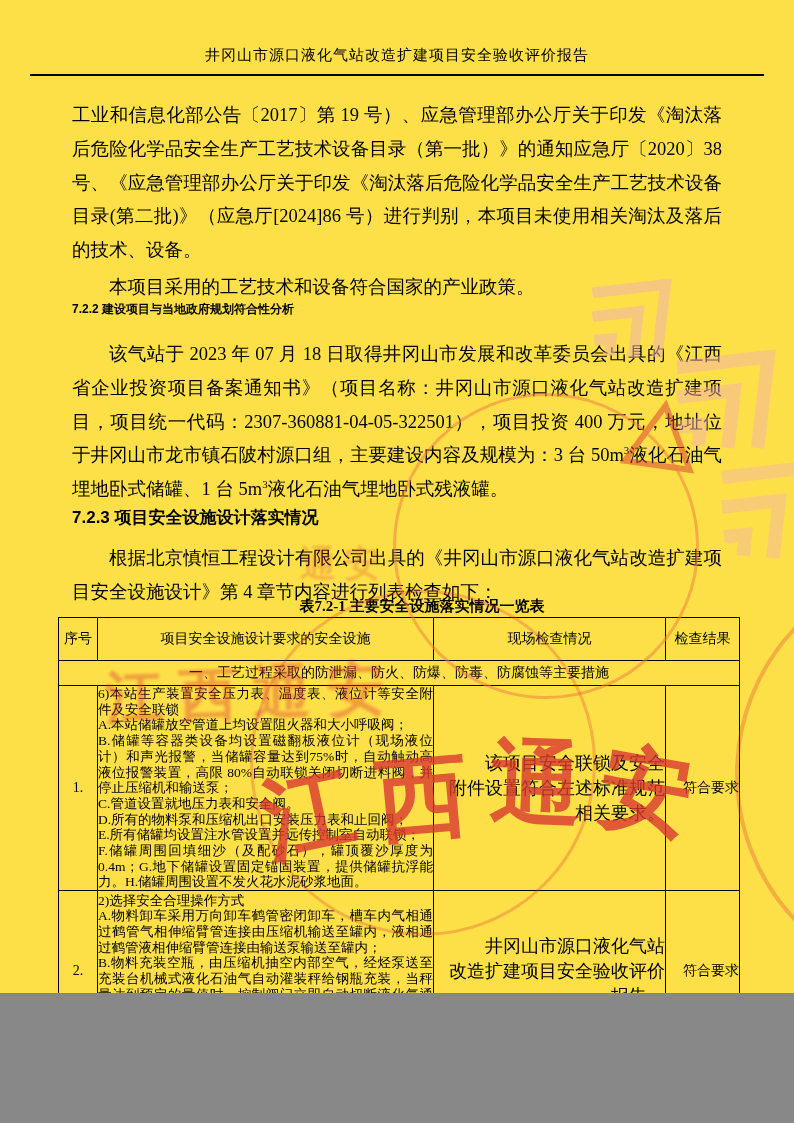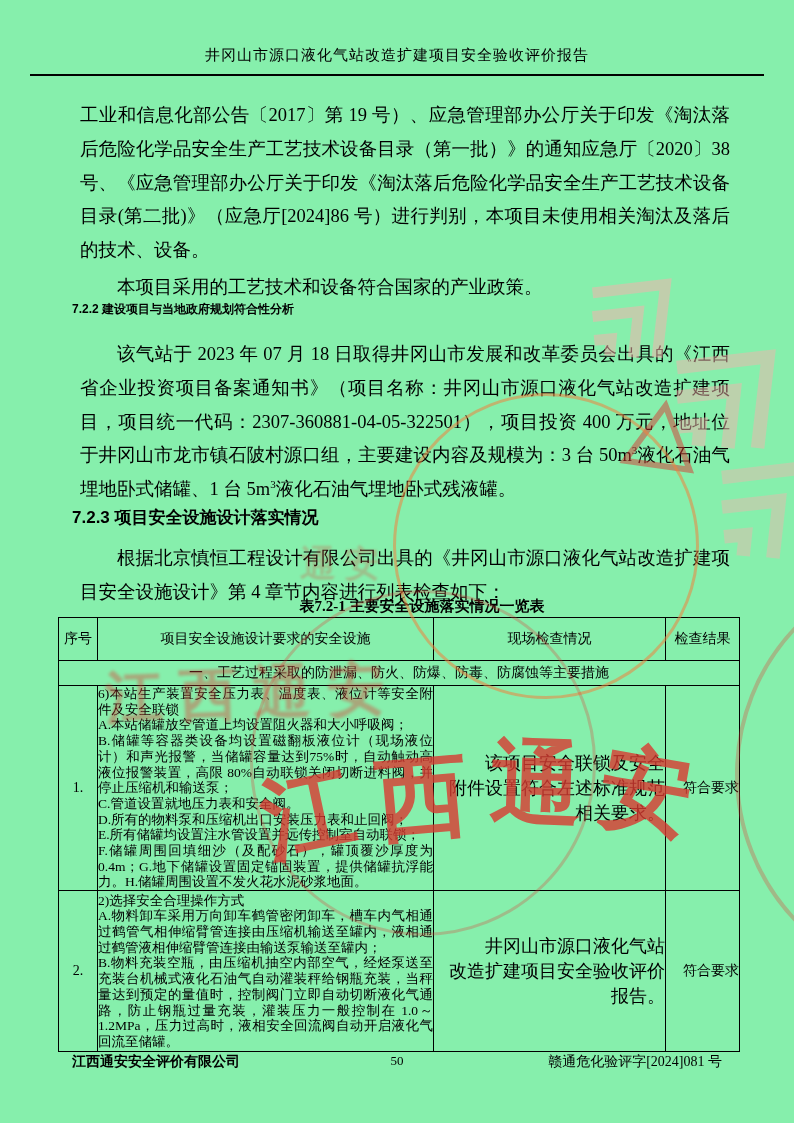--- a/index.html
+++ b/index.html
@@ -1,24 +1,24 @@
 <!DOCTYPE html>
 <html><head>
 <meta charset="utf-8">
 <style>
   html,body{margin:0;padding:0;background:#888;}
-  .page{position:relative;width:794px;height:1123px;margin:0 auto;background:#86efac;
+  .page{position:relative;width:794px;height:993px;margin:0 auto;background:#fde047;
         overflow:hidden;font-family:"Liberation Serif","DejaVu Serif",serif;color:#000;}
   
   .hdr-title{position:absolute;top:46px;left:0;width:100%;text-align:center;
              font-size:15px;letter-spacing:1px;}
   .hdr-rule{position:absolute;top:74px;left:30px;width:734px;height:0;
             border-top:2px solid #000;}
   
-  .bodytxt{position:absolute;left:80px;width:650px;font-size:18.5px;line-height:33.8px;
+  .bodytxt{position:absolute;left:72px;width:650px;font-size:18.5px;line-height:33.8px;
            text-align:justify;overflow:hidden;}
   .p1{top:99px;height:170px;}
   .p2{top:271px;height:34px;text-indent:2em;}
   .h722{position:absolute;top:301px;left:72px;width:650px;
         font-family:"Liberation Sans","DejaVu Sans",sans-serif;
         font-weight:bold;font-size:12px;}
   .p3{top:338px;height:170px;text-indent:2em;}
   .p3 sup{font-size:11px;line-height:0;}
   .h723{position:absolute;top:506px;left:72px;width:650px;
         font-family:"Liberation Sans","DejaVu Sans",sans-serif;

